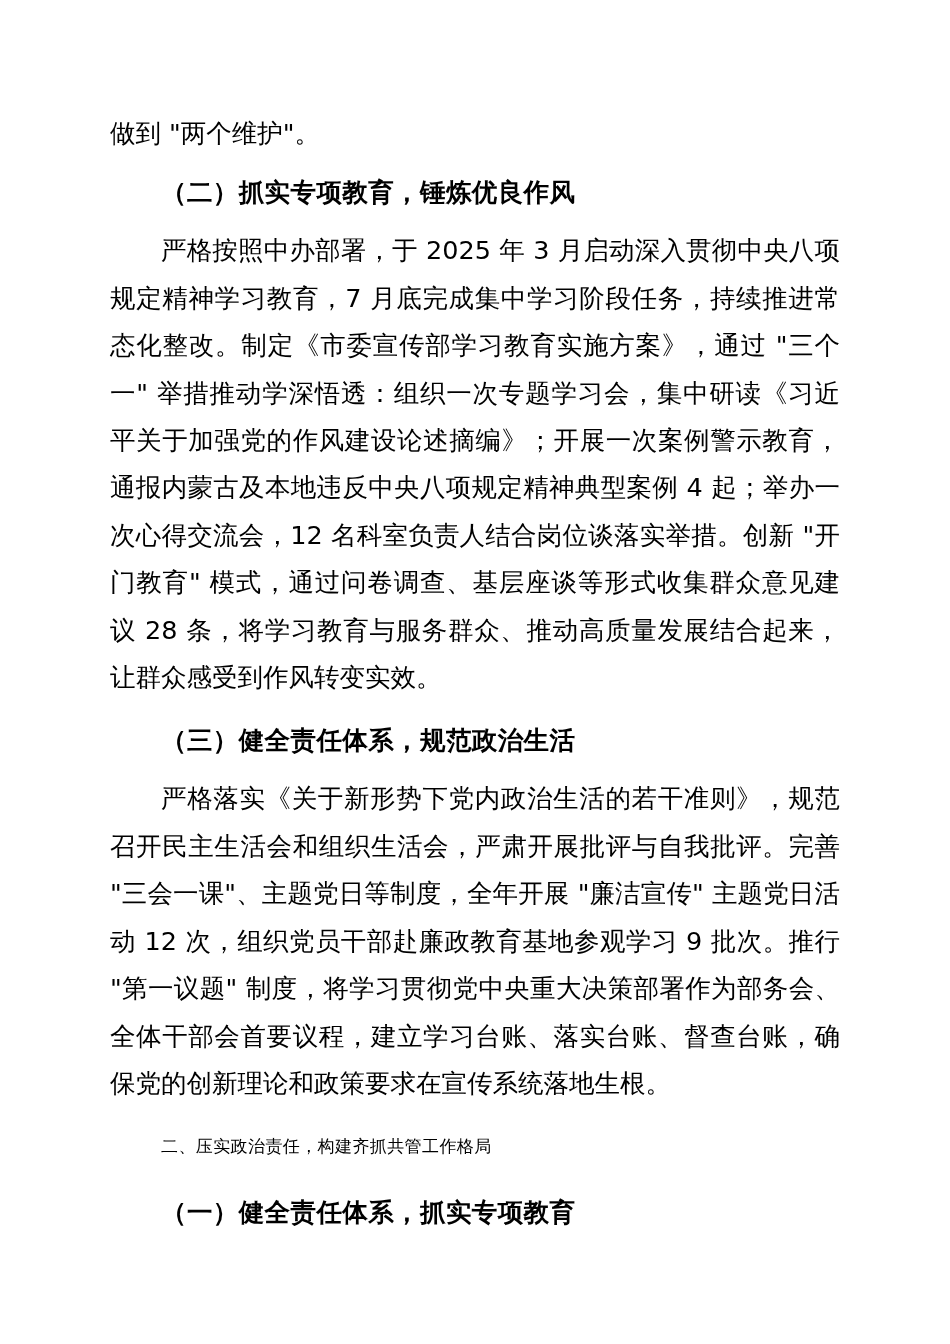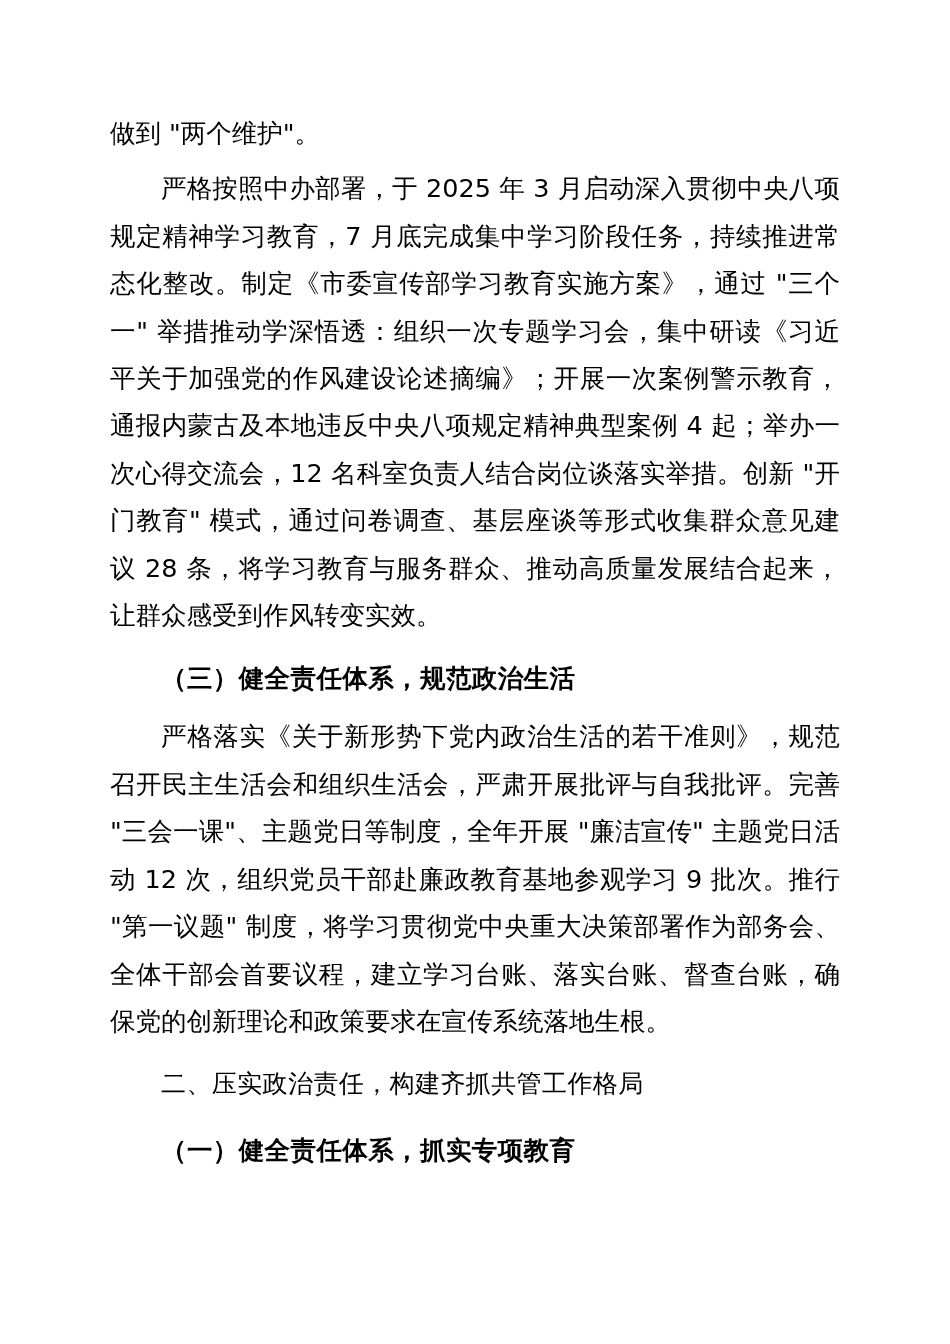--- a/index.html
+++ b/index.html
@@ -39,40 +39,41 @@
     font-size: 25.5px;
     line-height: 62px;
     font-weight: 700;
     text-indent: 51px;
     text-align: left;
     letter-spacing: 0.4px;
   }
   
   p.heading-plain {
     margin: 0;
-    font-size: 25px;
+    font-size: 17px;
     line-height: 62px;
     font-weight: 400;
     text-indent: 51px;
     text-align: left;
     letter-spacing: 0.4px;
   }
   .spacer-sm { height: 8px; }
   .spacer-xs { height: 4px; }
 </style>
 </head>
 <body>
 
 <div class="page">
   <div class="doc-body">
 
     <p class="para" style="text-indent:0;">做到 "两个维护"。</p>
 
     <div class="spacer-xs"></div>
 
+    <p class="heading-bold">（二）抓实专项教育，锤炼优良作风</p>
 
     <div class="spacer-xs"></div>
 
     <p class="para">严格按照中办部署，于 2025 年 3 月启动深入贯彻中央八项规定精神学习教育，7 月底完成集中学习阶段任务，持续推进常态化整改。制定《市委宣传部学习教育实施方案》，通过 "三个一" 举措推动学深悟透：组织一次专题学习会，集中研读《习近平关于加强党的作风建设论述摘编》；开展一次案例警示教育，通报内蒙古及本地违反中央八项规定精神典型案例 4 起；举办一次心得交流会，12 名科室负责人结合岗位谈落实举措。创新 "开门教育" 模式，通过问卷调查、基层座谈等形式收集群众意见建议 28 条，将学习教育与服务群众、推动高质量发展结合起来，让群众感受到作风转变实效。</p>
 
     <div class="spacer-sm"></div>
 
     <p class="heading-bold">（三）健全责任体系，规范政治生活</p>
 
     <div class="spacer-xs"></div>

